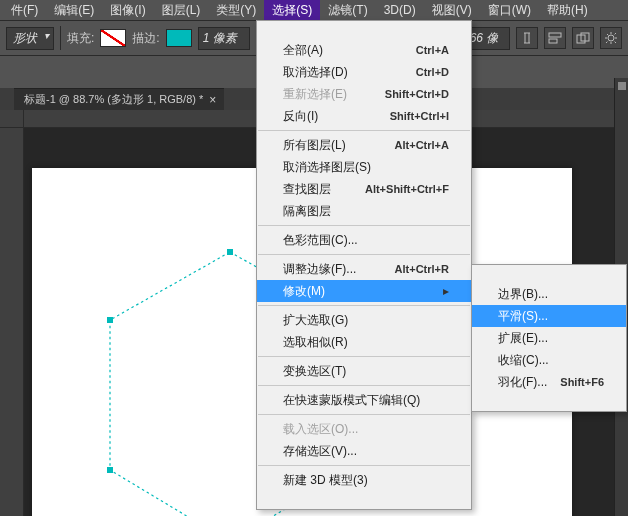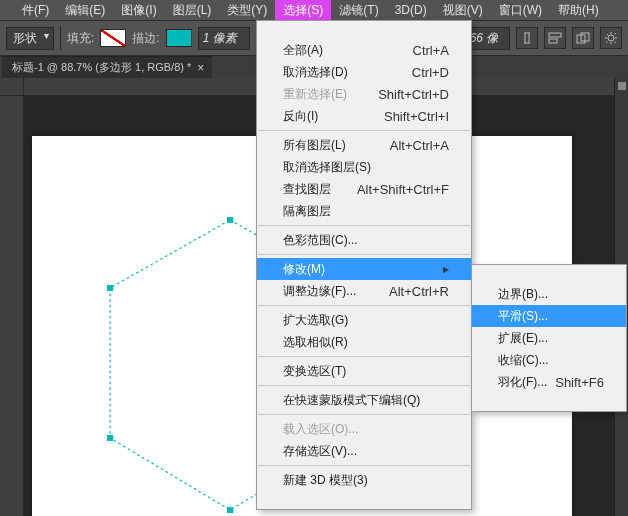--- a/index.html
+++ b/index.html
@@ -1,54 +1,54 @@
 <!DOCTYPE html>
 <html><head>
 <meta charset="utf-8">
 <style>
   * { box-sizing: border-box; margin: 0; padding: 0; font-family: "Microsoft YaHei", sans-serif; }
   body { width: 628px; height: 516px; background: #535353; overflow: hidden; position: relative; }
   
-  .menubar { height: 20px; background: #535353; display: flex; align-items: center; padding-left: 14px; font-size: 12px; color: #e0e0e0; }
+  .menubar { height: 20px; background: #535353; display: flex; align-items: center; padding-left: 3px; font-size: 12px; color: #e0e0e0; }
   .menubar .mi { padding: 2px 8px; cursor: default; }
-  .menubar .mi.open { background: #d946ef; color: #fff; }
+  .menubar .mi.open { background: #4c1d95; color: #fff; }
   
   .toolbar { height: 36px; background: #535353; border-top: 1px solid #2a2a2a; border-bottom: 1px solid #2a2a2a; display: flex; align-items: center; padding: 0 6px; font-size: 12px; color: #ccc; gap: 6px; }
-  .tb-select { background: #3f3f3f; border: 1px solid #282828; color: #ddd; padding: 2px 16px 2px 6px; font-size: 12px; position: relative; }
+  .tb-select { background: #3f3f3f; border: 1px solid #282828; color: #ddd; padding: 2px 16px 2px 6px; font-size: 12px; position: relative; font-style: italic; }
   .tb-select:after { content:"▾"; position:absolute; right:4px; top:2px; font-size:10px;}
   .tb-lbl { color:#ccc; }
   .tb-swatch { width:26px; height:18px; border:1px solid #282828; display:inline-block; position:relative; }
   .fill-swatch { background:#fff; }
   .fill-swatch:after { content:""; position:absolute; left:0; top:0; right:0; bottom:0; background:linear-gradient(to top right, transparent 45%, #e00 46%, #e00 54%, transparent 55%);}
   .stroke-swatch { background:#00baba; }
   .tb-num { width:52px; background:#3f3f3f; border:1px solid #282828; color:#ddd; padding:2px 4px; font-size:12px; display:inline-block;font-style:italic; }
   .tb-right { margin-left:auto; display:flex; align-items:center; gap:6px;}
   .tb-icon { width:22px; height:22px; border:1px solid #2a2a2a; background:#474747; display:flex; align-items:center; justify-content:center;}
   .tb-icon svg { display:block; }
   
-  .tabbar { height: 22px; background: #3c3c3c; display:flex; align-items:flex-end; padding-left:2px; }
+  .tabbar { height: 22px; background: #3c3c3c; display:flex; align-items:flex-end; padding-left:14px;margin-top:32px; }
   .doc-tab { background:#2f2f2f; color:#ccc; font-size:11px; padding:3px 8px 3px 10px; display:flex; align-items:center; gap:6px; border-top:1px solid #222;}
   .doc-tab .x { color:#ccc; font-size:12px; cursor:default;}
   
   .workspace { position:relative; height: 438px; display:flex; }
   .gutter { width:24px; background:#404040; border-right:1px solid #2a2a2a;}
   .ruler { height:18px; background:#404040; border-bottom:1px solid #2a2a2a; position:absolute; left:24px; right:0; top:0;}
   .canvas-wrap { position:absolute; left:24px; top:18px; right:0; bottom:0; background:#262626; }
   .canvas { position:absolute; left:8px; top:40px; width:540px; height:430px; background:#fff; box-shadow:0 0 6px rgba(0,0,0,.4);}
   .origin { position:absolute; left:0; top:0; width:24px; height:18px; background:#404040; border-right:1px solid #2a2a2a; border-bottom:1px solid #2a2a2a;}
   
   .hex { position:absolute; left:68px; top:80px; }
   .hex svg polygon { fill:none; stroke:#00baba; stroke-width:1.2; stroke-dasharray:2.5,3; }
   .handle { fill:#00baba; }
   
   .menu, .submenu { position:absolute; background:#f0f0f0; border:1px solid #9a9a9a; box-shadow:3px 3px 6px rgba(0,0,0,.25); font-size:12px; color:#222; padding:18px 0;}
   .menu { left:256px; top:20px; width:216px; }
   .mrow { height:22px; display:flex; align-items:center; padding:0 22px 0 26px; cursor:default; white-space:nowrap;}
   .mrow .lbl { flex:1; }
-  .mrow .sc { color:#333; font-size:13px; }
+  .mrow .sc { color:#333; font-size:11px;font-weight:bold; }
   .mrow .arr { color:#333; margin-left:6px;}
   .mrow.dis { color:#a0a0a0; }
   .mrow.hl { background:#3399ff; color:#fff; }
   .msep { height:1px; background:#c8c8c8; margin:3px 1px; }
   
   .submenu { left:471px; top:264px; width:156px; }
   
   .side-slice { position:absolute; right:0; top:78px; width:14px; height:438px; background:#3a3a3a; border-left:1px solid #222;}
   .side-ic { width:14px; height:18px; margin-top:4px; display:flex; justify-content:center;}
 </style>
@@ -173,28 +173,28 @@
       <span class="sc">Alt+Shift+Ctrl+F</span>
     </div>
   <div class="mrow">
       <span class="lbl">隔离图层</span>
     </div>
   <div class="msep"></div>
   <div class="mrow">
       <span class="lbl">色彩范围(C)...</span>
     </div>
   <div class="msep"></div>
+  <div class="mrow">
+      <span class="lbl">调整边缘(F)...</span>
+      <span class="sc">Alt+Ctrl+R</span>
+    </div>
   <div class="mrow hl">
       <span class="lbl">修改(M)</span>
       <span class="arr">▸</span>
     </div>
-  <div class="mrow">
-      <span class="lbl">调整边缘(F)...</span>
-      <span class="sc">Alt+Ctrl+R</span>
-    </div>
   <div class="msep"></div>
   <div class="mrow">
       <span class="lbl">扩大选取(G)</span>
     </div>
   <div class="mrow">
       <span class="lbl">选取相似(R)</span>
     </div>
   <div class="msep"></div>
   <div class="mrow">
       <span class="lbl">变换选区(T)</span>

